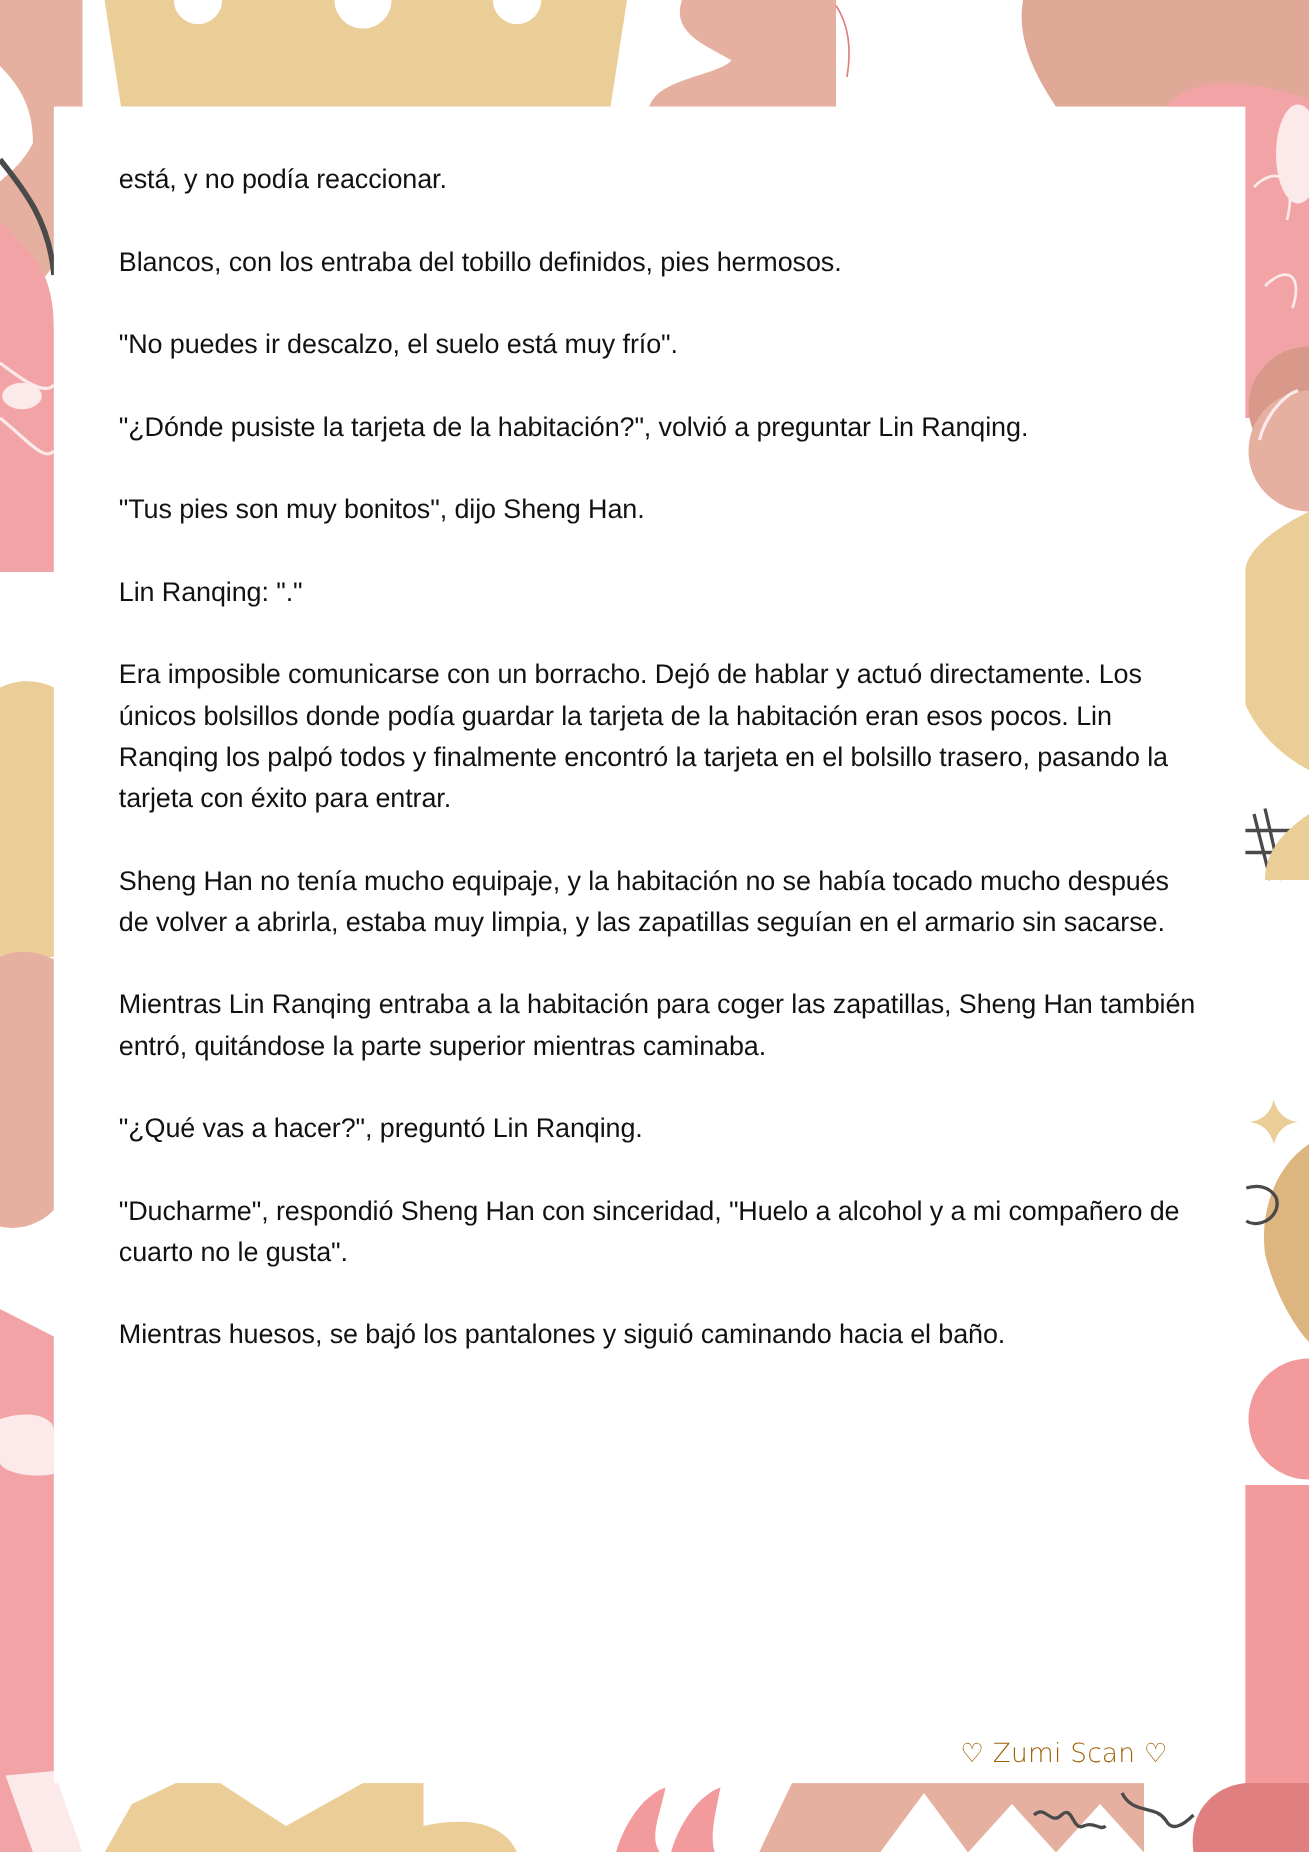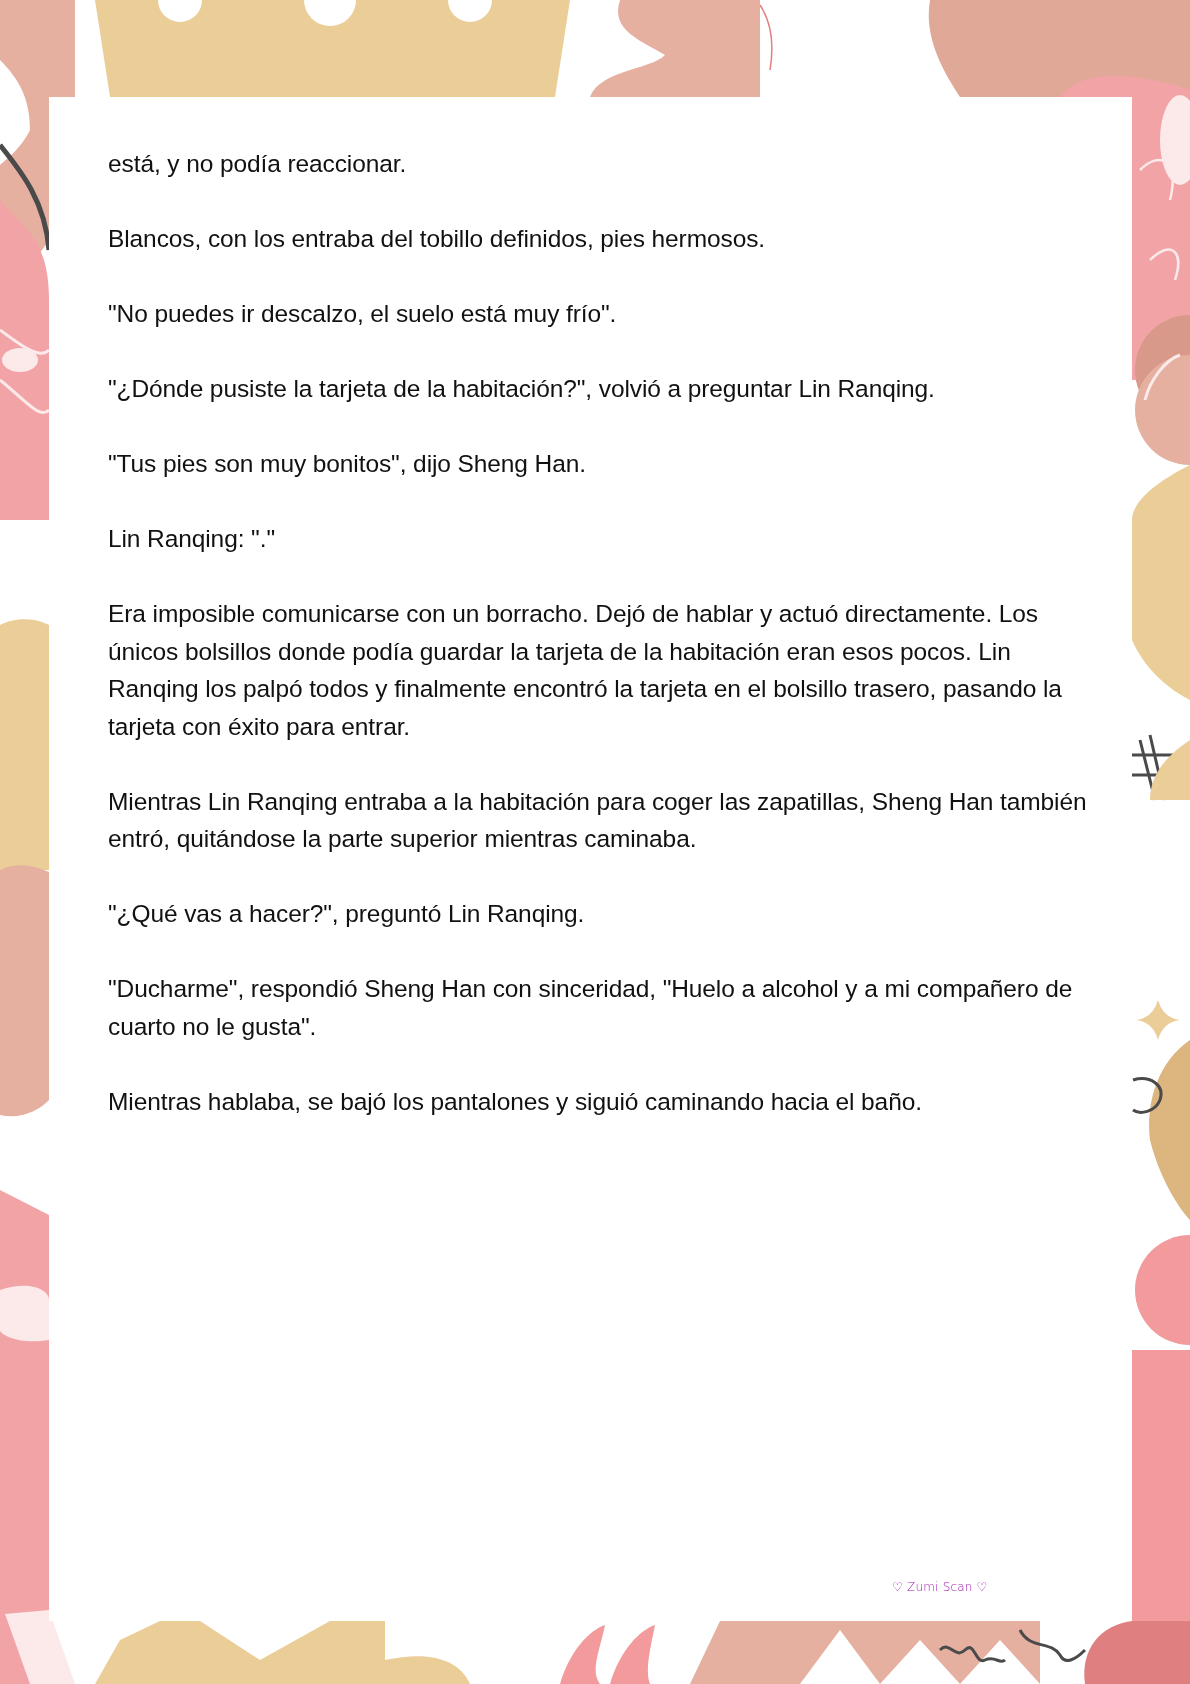--- a/index.html
+++ b/index.html
@@ -13,22 +13,22 @@
       position: absolute; left: 49px; top: 97px; width: 1083px; height: 1524px;
       background: #ffffff;
     }
     .content {
       position: absolute; left: 108px; top: 145px; width: 980px;
       font-size: 24.5px; line-height: 37.5px; color: #111111;
       letter-spacing: -0.1px;
     }
     .content p { margin: 0 0 37.5px 0; }
     .watermark {
-      position: absolute; left: 892px; top: 1580px;
-      font-family: "DejaVu Sans", sans-serif; font-size: 12px; color: #a21caf;
+      position: absolute; left: 873px; top: 1580px;
+      font-family: "DejaVu Sans", sans-serif; font-size: 24px; color: #a16207;
       font-weight: 300; letter-spacing: 0.2px;
     }
   </style>
 </head>
 <body>
 
 <svg class="deco" width="1190" height="1684" viewBox="0 0 1190 1684" style="left:0;top:0;">
 
   <path d="M95 0 H570 L555 97 H110 Z" fill="#ebcd98"></path>
   <circle cx="180" cy="0" r="22" fill="#ffffff"></circle>
@@ -79,19 +79,20 @@
 <div class="panel"></div>
 
 <div class="content">
   <p>está, y no podía reaccionar.</p>
   <p>Blancos, con los entraba del tobillo definidos, pies hermosos.</p>
   <p>"No puedes ir descalzo, el suelo está muy frío".</p>
   <p>"¿Dónde pusiste la tarjeta de la habitación?", volvió a preguntar Lin Ranqing.</p>
   <p>"Tus pies son muy bonitos", dijo Sheng Han.</p>
   <p>Lin Ranqing: "."</p>
   <p>Era imposible comunicarse con un borracho. Dejó de hablar y actuó directamente. Los únicos bolsillos donde podía guardar la tarjeta de la habitación eran esos pocos. Lin Ranqing los palpó todos y finalmente encontró la tarjeta en el bolsillo trasero, pasando la tarjeta con éxito para entrar.</p>
+  <p>Sheng Han no tenía mucho equipaje, y la habitación no se había tocado mucho después de volver a abrirla, estaba muy limpia, y las zapatillas seguían en el armario sin sacarse.</p>
   <p>Mientras Lin Ranqing entraba a la habitación para coger las zapatillas, Sheng Han también entró, quitándose la parte superior mientras caminaba.</p>
   <p>"¿Qué vas a hacer?", preguntó Lin Ranqing.</p>
   <p>"Ducharme", respondió Sheng Han con sinceridad, "Huelo a alcohol y a mi compañero de cuarto no le gusta".</p>
-  <p>Mientras hablaba, se bajó los pantalones y siguió caminando hacia el baño.</p>
+  <p>Mientras huesos, se bajó los pantalones y siguió caminando hacia el baño.</p>
 </div>
 
 <div class="watermark">♡ Zumi Scan ♡</div>
 
 </body></html>

